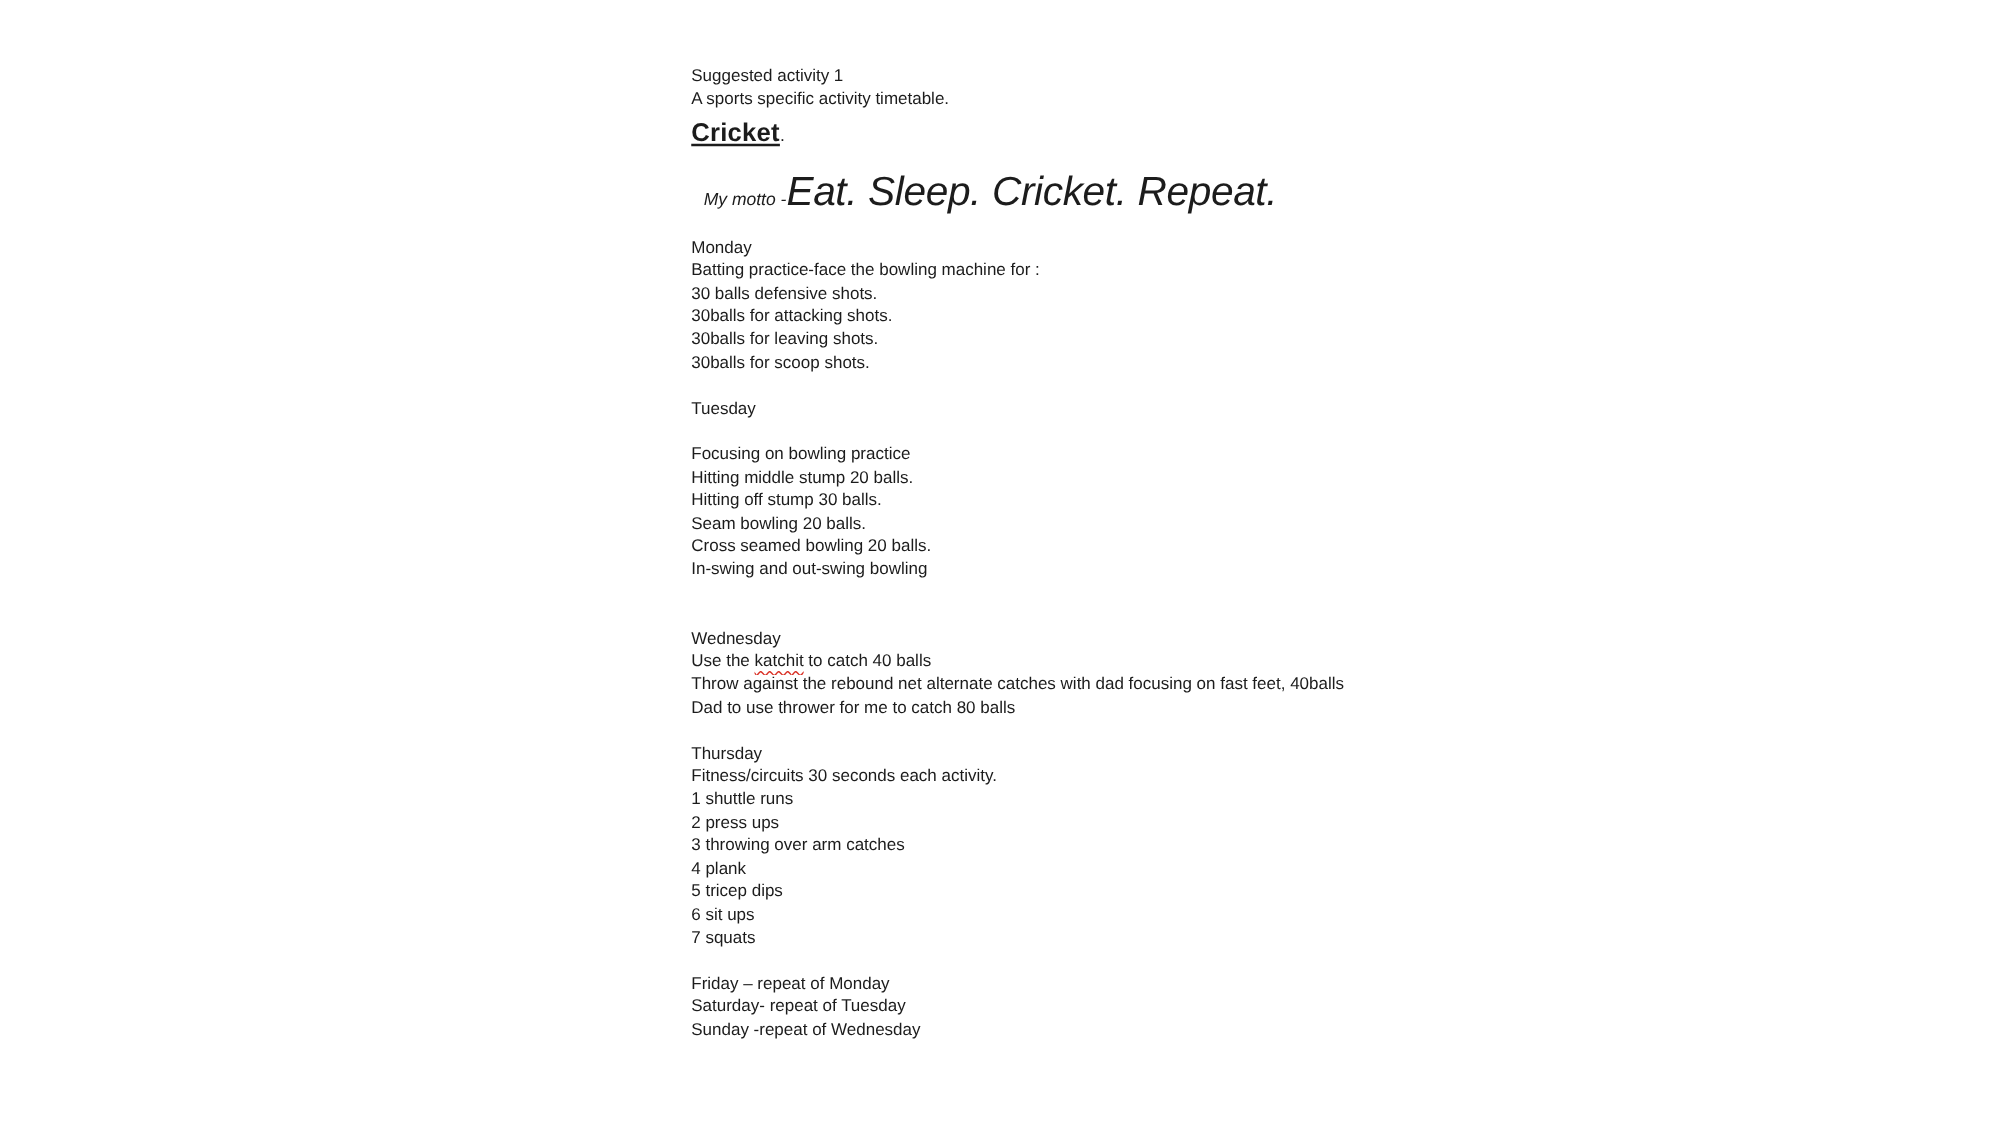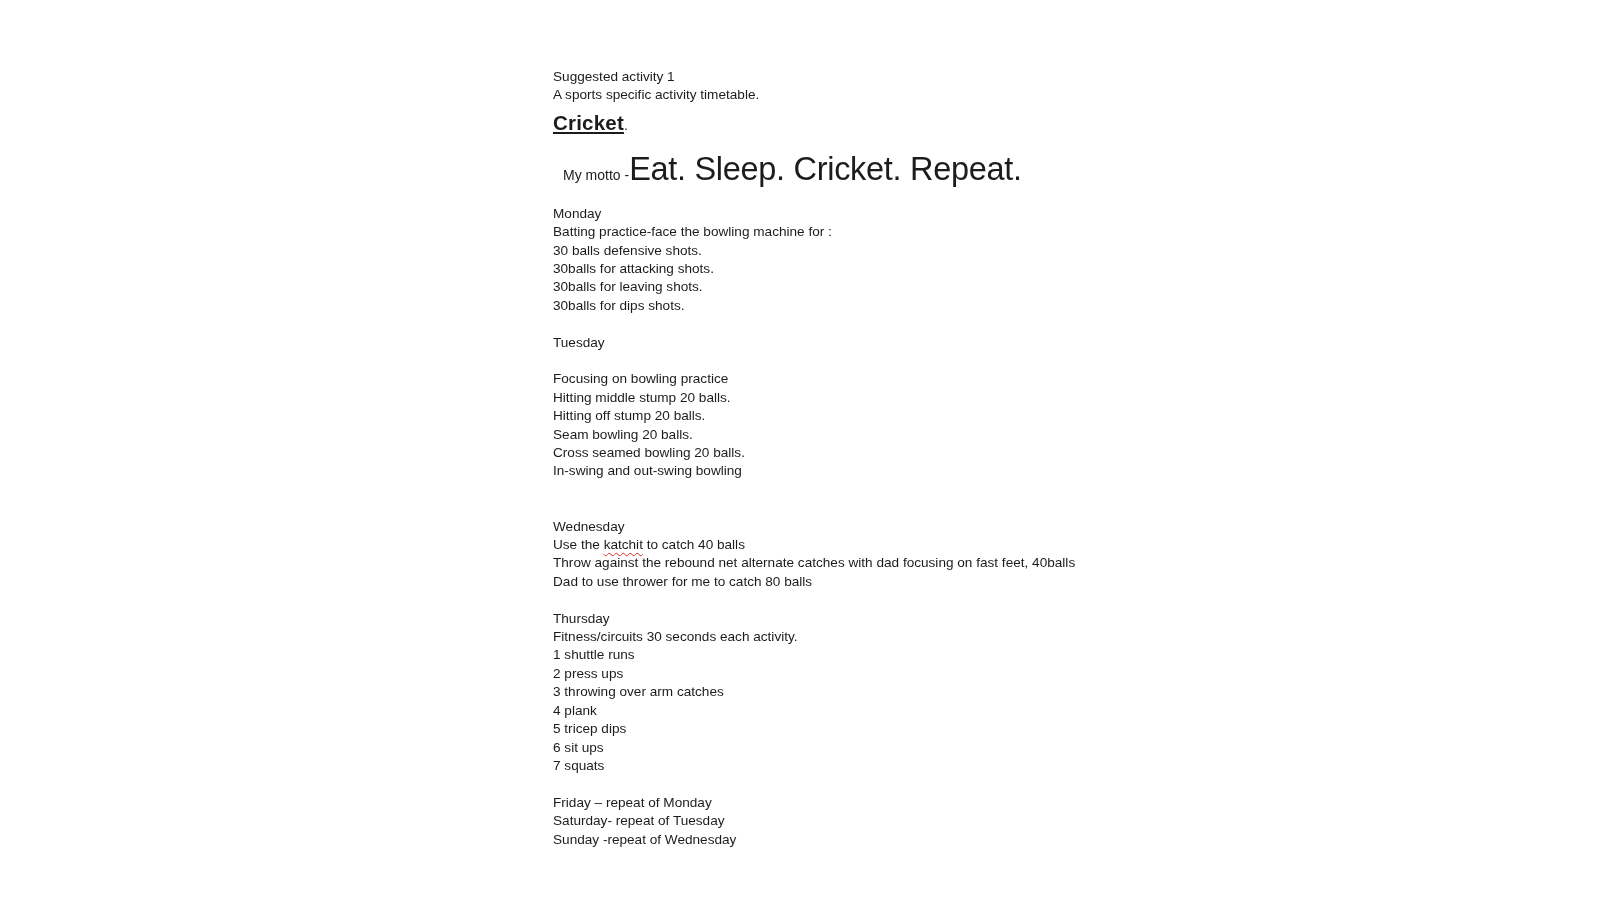--- a/index.html
+++ b/index.html
@@ -11,21 +11,21 @@
     width: 1600px;
     height: 900px;
     position: relative;
     overflow: hidden;
     font-family: "Liberation Sans", sans-serif;
     color: #1c1c1c;
   }
   .page {
     position: absolute;
     left: 553px;
-    top: 68px;
+    top: 52px;
     width: 980px;
   }
   .line {
     font-size: 13.6px;
     line-height: 18.4px;
     min-height: 18.4px;
     white-space: pre;
   }
   .title-line {
     line-height: 36px;
@@ -43,20 +43,21 @@
   .title-suffix {
     font-size: 14px;
     font-weight: 400;
   }
   .motto-row {
     margin-top: 4px;
     height: 46px;
     display: flex;
     align-items: baseline;
     white-space: nowrap;
+    font-style: italic;
   }
   .motto-label {
     margin-left: 10px;
     font-size: 14px;
   }
   .motto-text {
     font-size: 32.5px;
     line-height: 44px;
     letter-spacing: -0.3px;
   }
@@ -86,27 +87,27 @@
     <span class="motto-label">My motto -</span>
     <span class="motto-text">Eat. Sleep. Cricket. Repeat.</span>
   </div>
 
   <div class="body-lines">
       <div class="line">Monday</div>
       <div class="line">Batting practice-face the bowling machine for :</div>
       <div class="line">30 balls defensive shots.</div>
       <div class="line">30balls for attacking shots.</div>
       <div class="line">30balls for leaving shots.</div>
-      <div class="line">30balls for dips shots.</div>
+      <div class="line">30balls for scoop shots.</div>
       <div class="line"></div>
       <div class="line">Tuesday</div>
       <div class="line"></div>
       <div class="line">Focusing on bowling practice</div>
       <div class="line">Hitting middle stump 20 balls.</div>
-      <div class="line">Hitting off stump 20 balls.</div>
+      <div class="line">Hitting off stump 30 balls.</div>
       <div class="line">Seam bowling 20 balls.</div>
       <div class="line">Cross seamed bowling 20 balls.</div>
       <div class="line">In-swing and out-swing bowling</div>
       <div class="line"></div>
       <div class="line"></div>
       <div class="line">Wednesday</div>
       <div class="line">Use the <span class="misspell" style="text-decoration-color: rgb(217, 48, 37);">katchit</span> to catch 40 balls</div>
       <div class="line">Throw against the rebound net alternate catches with dad focusing on fast feet, 40balls</div>
       <div class="line">Dad to use thrower for me to catch 80 balls</div>
       <div class="line"></div>

